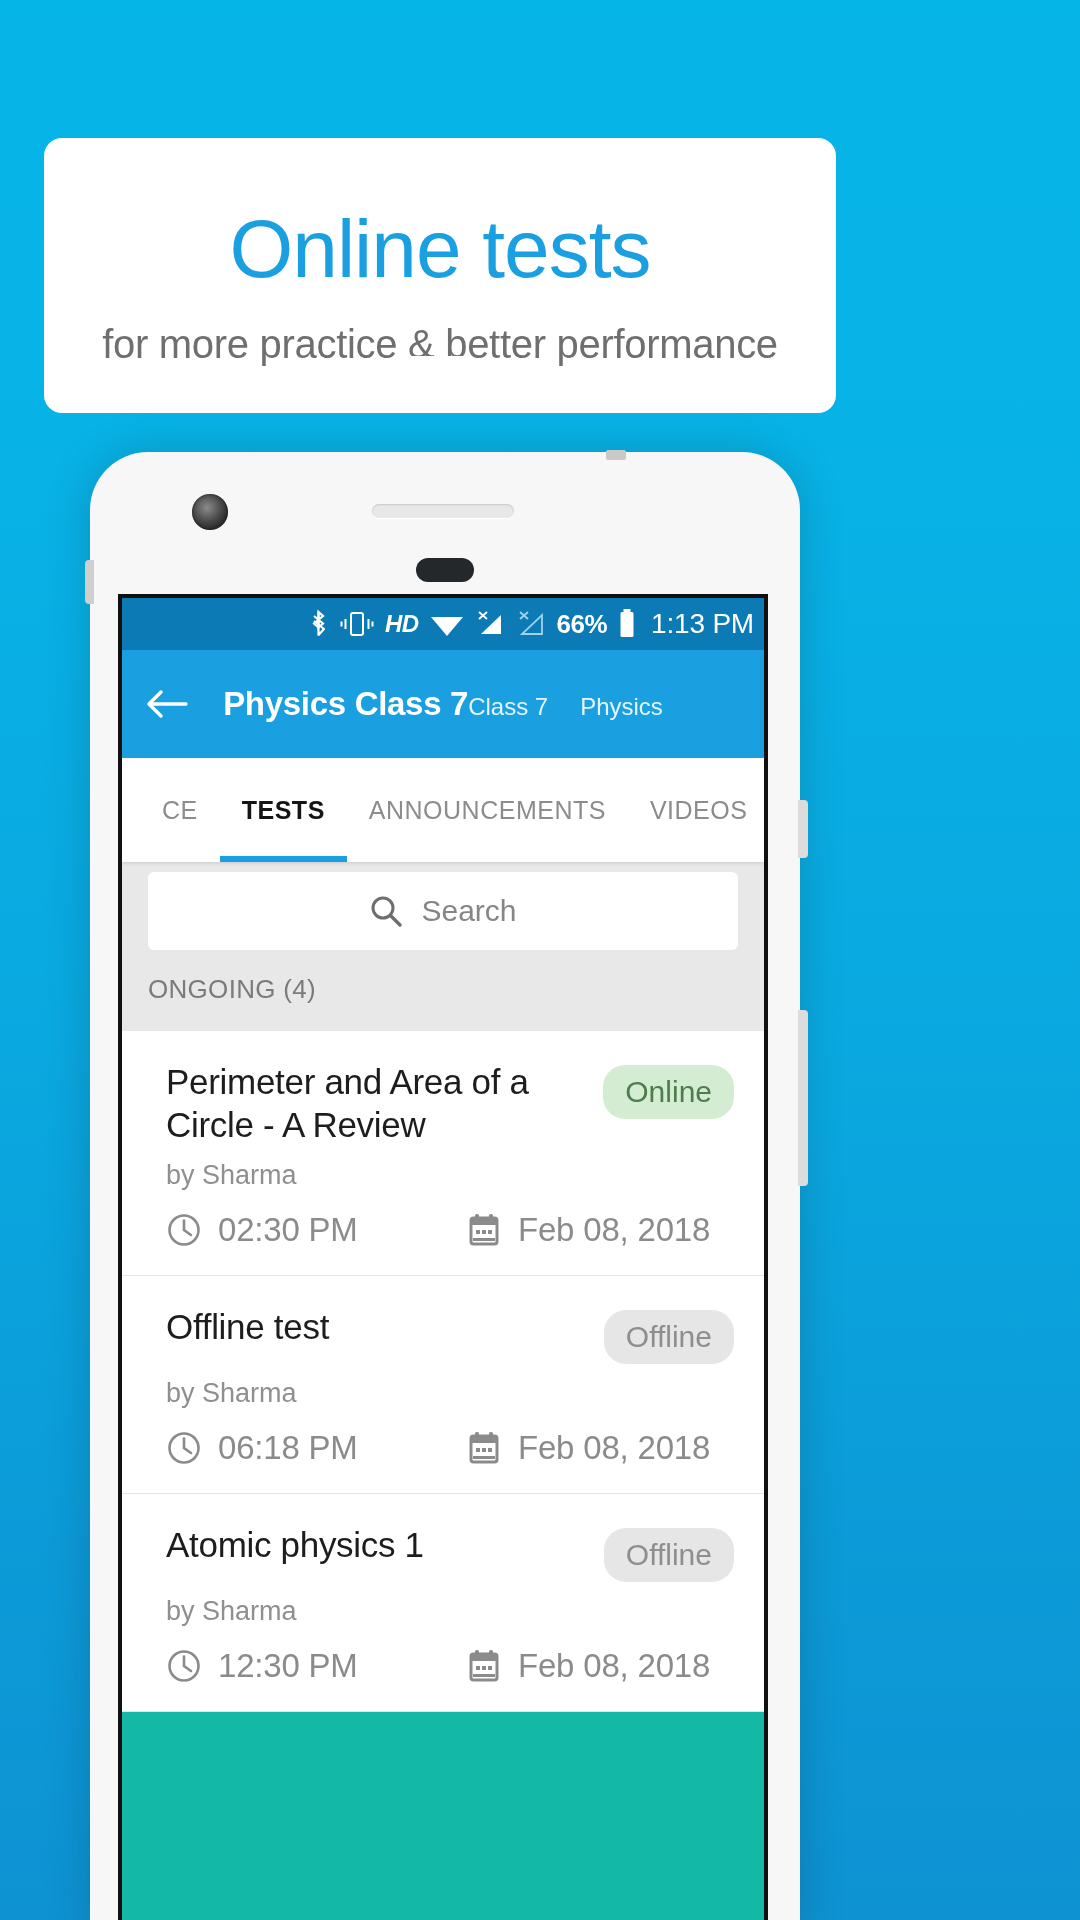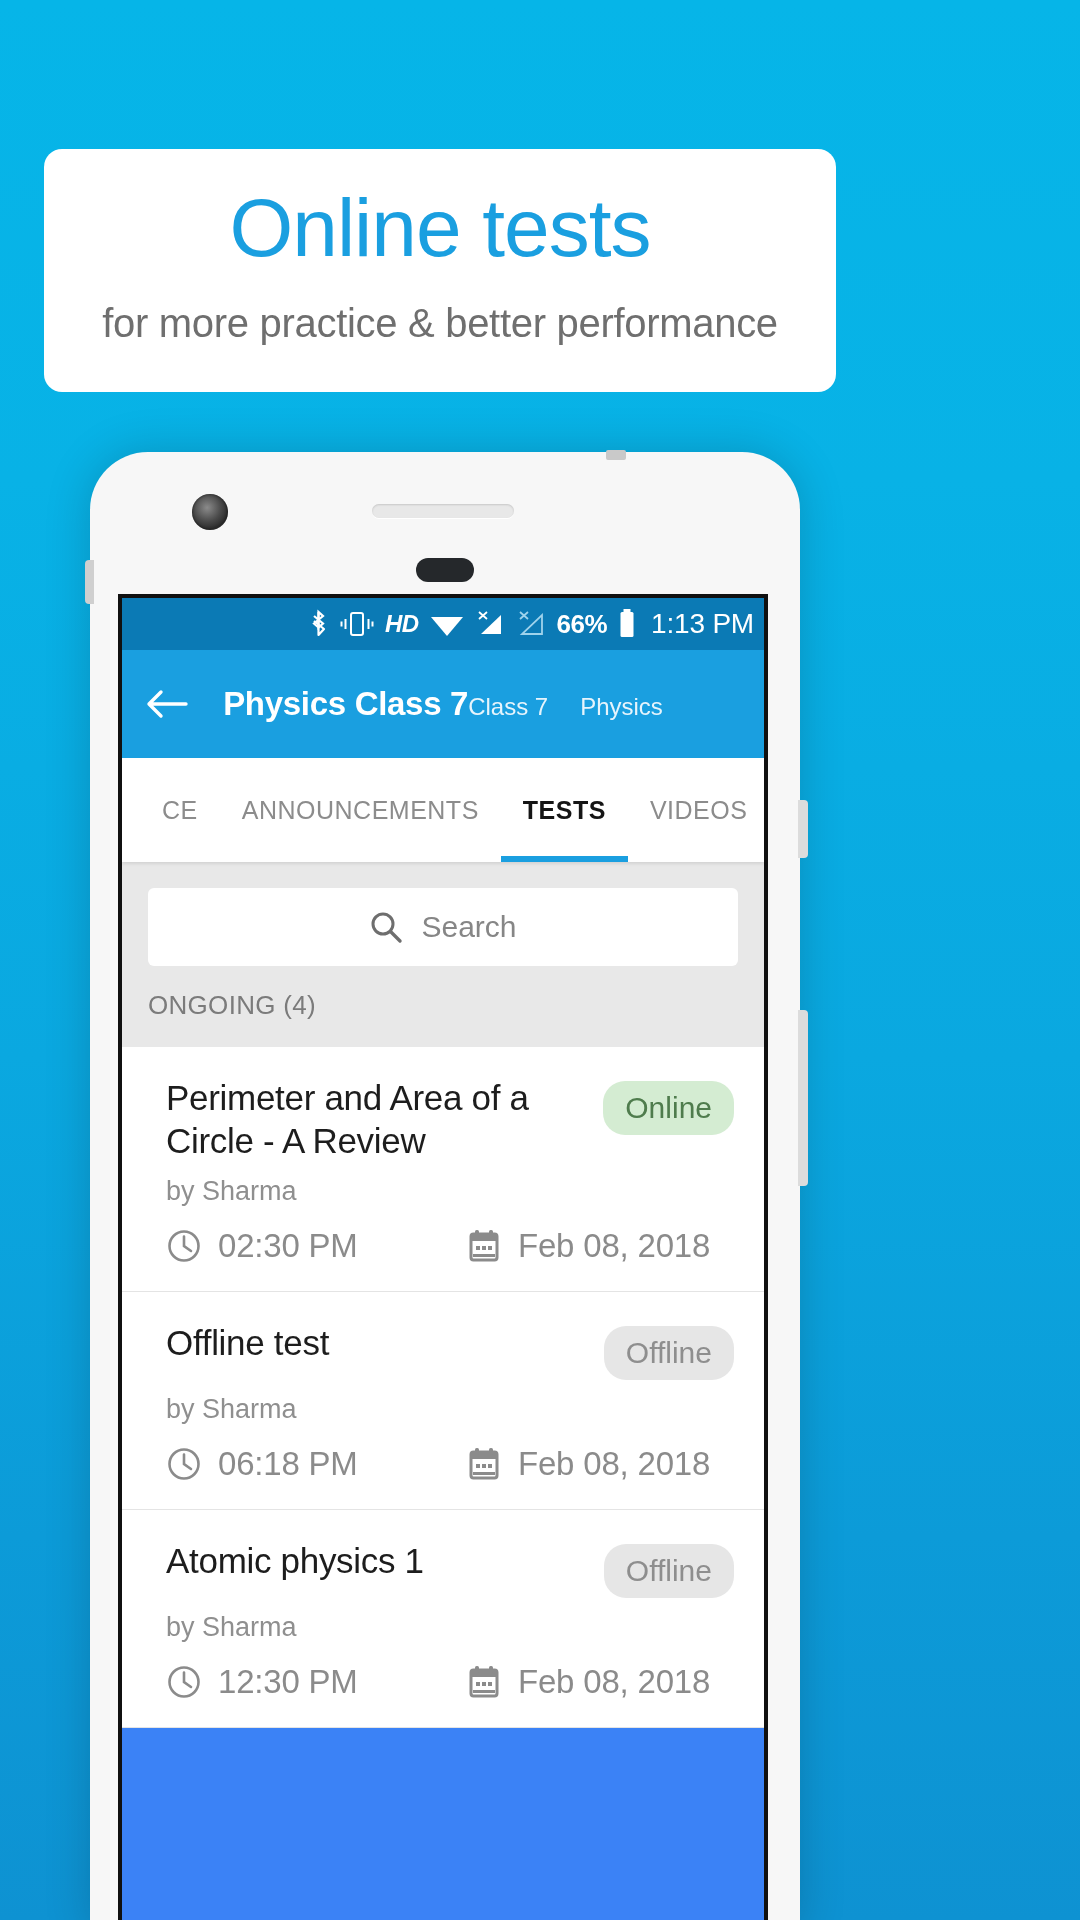--- a/index.html
+++ b/index.html
@@ -6,23 +6,22 @@
   html,body { width:1080px; height:1920px; overflow:hidden; }
   body {
     font-family:"Liberation Sans", sans-serif;
     background:linear-gradient(180deg,#06b5e8 0%,#08b2e6 25%,#0aa8e0 55%,#0c9bd8 80%,#0e92d2 100%);
     position:relative;
   }
 
   
   .promo-wrap { position:absolute; left:44px; top:138px; width:792px; }
   .promo-card {
-    background:#ffffff; border-radius:18px; padding:36px 40px 46px;
+    background:#ffffff; border-radius:18px; padding:68px 40px 46px;
     text-align:center;
-    margin-top:11px;
   }
   .promo-title {
     font-size:82px; color:#1a9fe0; font-weight:400; line-height:1.05;
     letter-spacing:-1px;
   }
   .promo-sub {
     margin-top:30px; font-size:40px; color:#6f6f6f; font-weight:400;
     letter-spacing:-0.3px;
   }
   .promo-tail {
@@ -55,21 +54,21 @@
     border-radius:14px; background:#25282b;
   }
   .phone-btn-a { position:absolute; left:798px; top:800px; width:10px; height:58px; background:#dcdcdc; border-radius:0 4px 4px 0; }
   .phone-btn-b { position:absolute; left:798px; top:1010px; width:10px; height:176px; background:#dcdcdc; border-radius:0 4px 4px 0; }
   .phone-btn-l { position:absolute; left:85px; top:560px; width:9px; height:44px; background:#cfcfcf; border-radius:4px 0 0 4px; }
   .phone-topnub { position:absolute; left:606px; top:450px; width:20px; height:10px; background:#c9c9c9; border-radius:2px; }
 
   
   .screen {
     position:absolute; left:118px; top:594px; width:650px; height:1326px;
-    background:#3b82f6; overflow:hidden;
+    background:#14b8a6; overflow:hidden;
     border:4px solid #101010; border-bottom:none;
   }
 
   
   .statusbar {
     height:52px; background:#0b7ab5; display:flex; align-items:center;
     justify-content:flex-end; padding-right:10px; gap:11px; color:#fff;
   }
   .sb-icon { display:flex; align-items:center; }
   .sb-text { font-size:26px; font-weight:700; letter-spacing:-0.5px; }
@@ -97,21 +96,21 @@
     font-size:25px; color:#8c8c8c; letter-spacing:0.5px; font-weight:400;
     padding:0 22px; height:100%; display:flex; align-items:center; white-space:nowrap;
     position:relative;
   }
   .tab.active { color:#151515; font-weight:700; }
   .tab.active::after {
     content:""; position:absolute; left:0; right:0; bottom:0; height:6px; background:#1a9fe0;
   }
 
   
-  .search-area { background:#e8e8e8; padding:26px 26px 24px; }
+  .search-area { background:#e8e8e8; padding:10px 26px 24px; }
   .search-box {
     background:#fff; border-radius:6px; height:78px;
     display:flex; align-items:center; justify-content:center; gap:18px;
   }
   .search-ph { font-size:30px; color:#868686; }
 
   
   .section-head {
     background:#e8e8e8; padding:0 26px 26px; font-size:26px; color:#7b7b7b;
     letter-spacing:0.3px;
@@ -210,22 +209,22 @@
     </div>
     <div class="appbar-title">Physics Class 7</div>
     <div class="appbar-sub">
       <span>Class 7</span>
       <span>Physics</span>
     </div>
   </div>
 
   <div class="tabs">
     <div class="tab">CE</div>
+    <div class="tab active">TESTS</div>
     <div class="tab">ANNOUNCEMENTS</div>
-    <div class="tab active">TESTS</div>
     <div class="tab">VIDEOS</div>
   </div>
 
   <div class="search-area">
     <div class="search-box">
       <span>
         <svg width="34" height="34" viewBox="0 0 34 34">
             <circle cx="14" cy="14" r="10" fill="none" stroke="#6e6e6e" stroke-width="3"></circle>
             <path d="M21.5 21.5 L31 31" stroke="#6e6e6e" stroke-width="3.4" stroke-linecap="round"></path>
           </svg>

